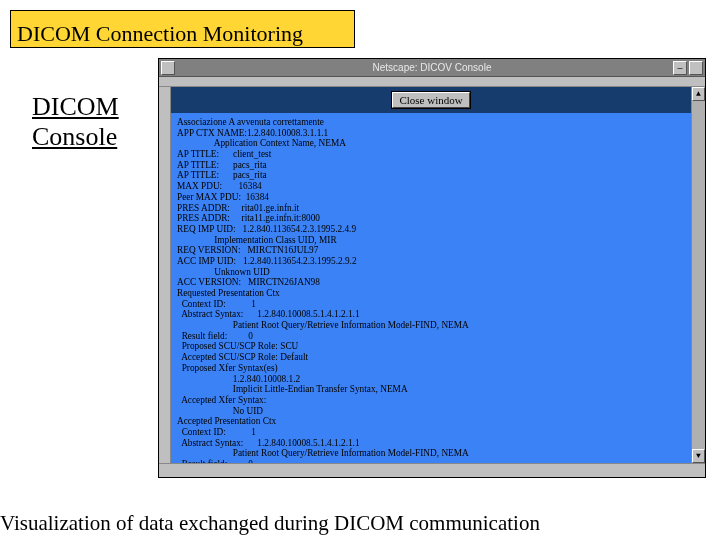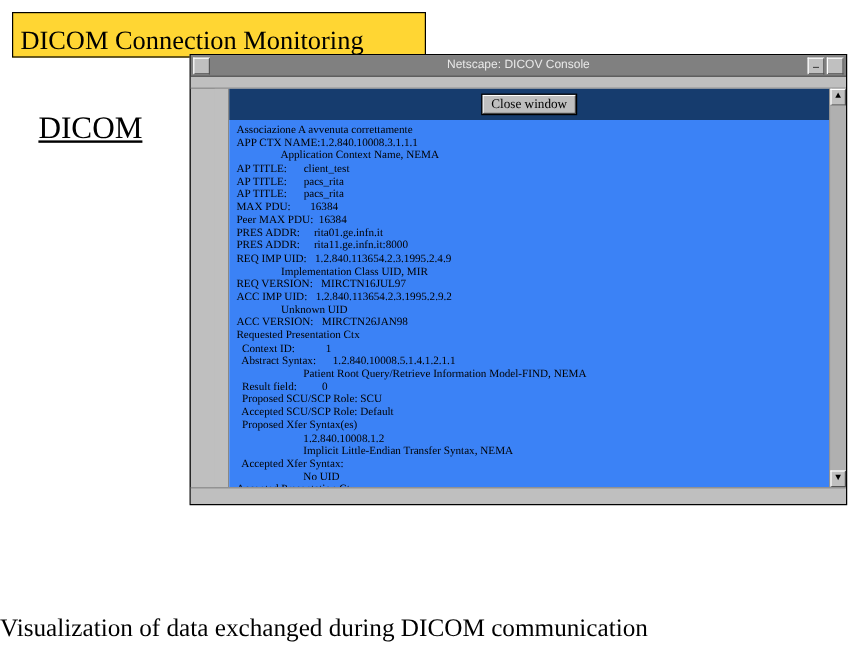--- a/index.html
+++ b/index.html
@@ -38,24 +38,24 @@
       position: absolute;
       bottom: 4px;
       left: 0;
       right: 0;
       text-align: left;
       font-size: 21px;
     }
     
     .win {
       position: absolute;
-      top: 45px;
+      top: 58px;
       left: 158px;
       width: 548px;
-      height: 376px;
+      height: 420px;
       background: #bfbfbf;
       border: 1px solid #000;
       display: flex;
       flex-direction: column;
       font-family: "Courier New", monospace;
     }
     .win-titlebar {
       height: 18px;
       background: #808080;
       border-bottom: 1px solid #555;
@@ -99,21 +99,20 @@
     }
     .toolbar {
       height: 10px;
       background: #bfbfbf;
       border-bottom: 1px solid #888;
     }
     .content-row {
       flex: 1;
       display: flex;
       min-height: 0;
-      padding-left: 20px;
     }
     .left-gutter {
       width: 12px;
       background: #bfbfbf;
       border-right: 1px solid #888;
     }
     .page-area {
       flex: 1;
       background: #fff;
       display: flex;
@@ -176,20 +175,21 @@
   </style>
 </head>
 <body>
 
 <div class="title-band">
   <span>DICOM Connection Monitoring</span>
 </div>
 
 <div class="side-label">
   <span>DICOM</span><br>
+  <span>Console</span>
 </div>
 
 <div class="win">
   <div class="win-titlebar">
     <span class="sys-left"></span>
     <span>Netscape: DICOV Console</span>
     <span class="sys-right">
       <span>–</span>
       <span></span>
     </span>

